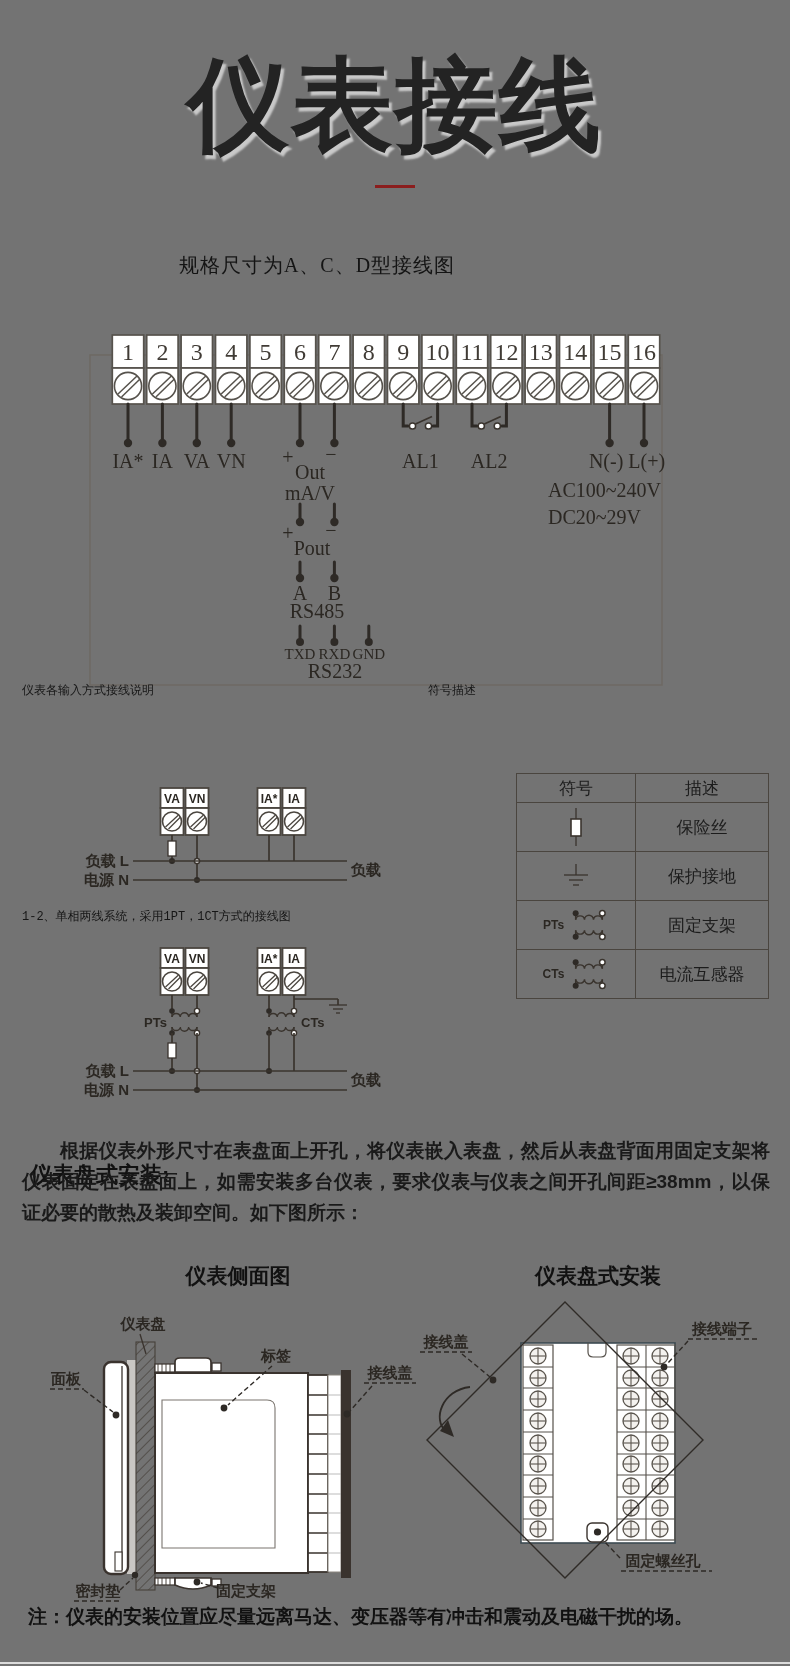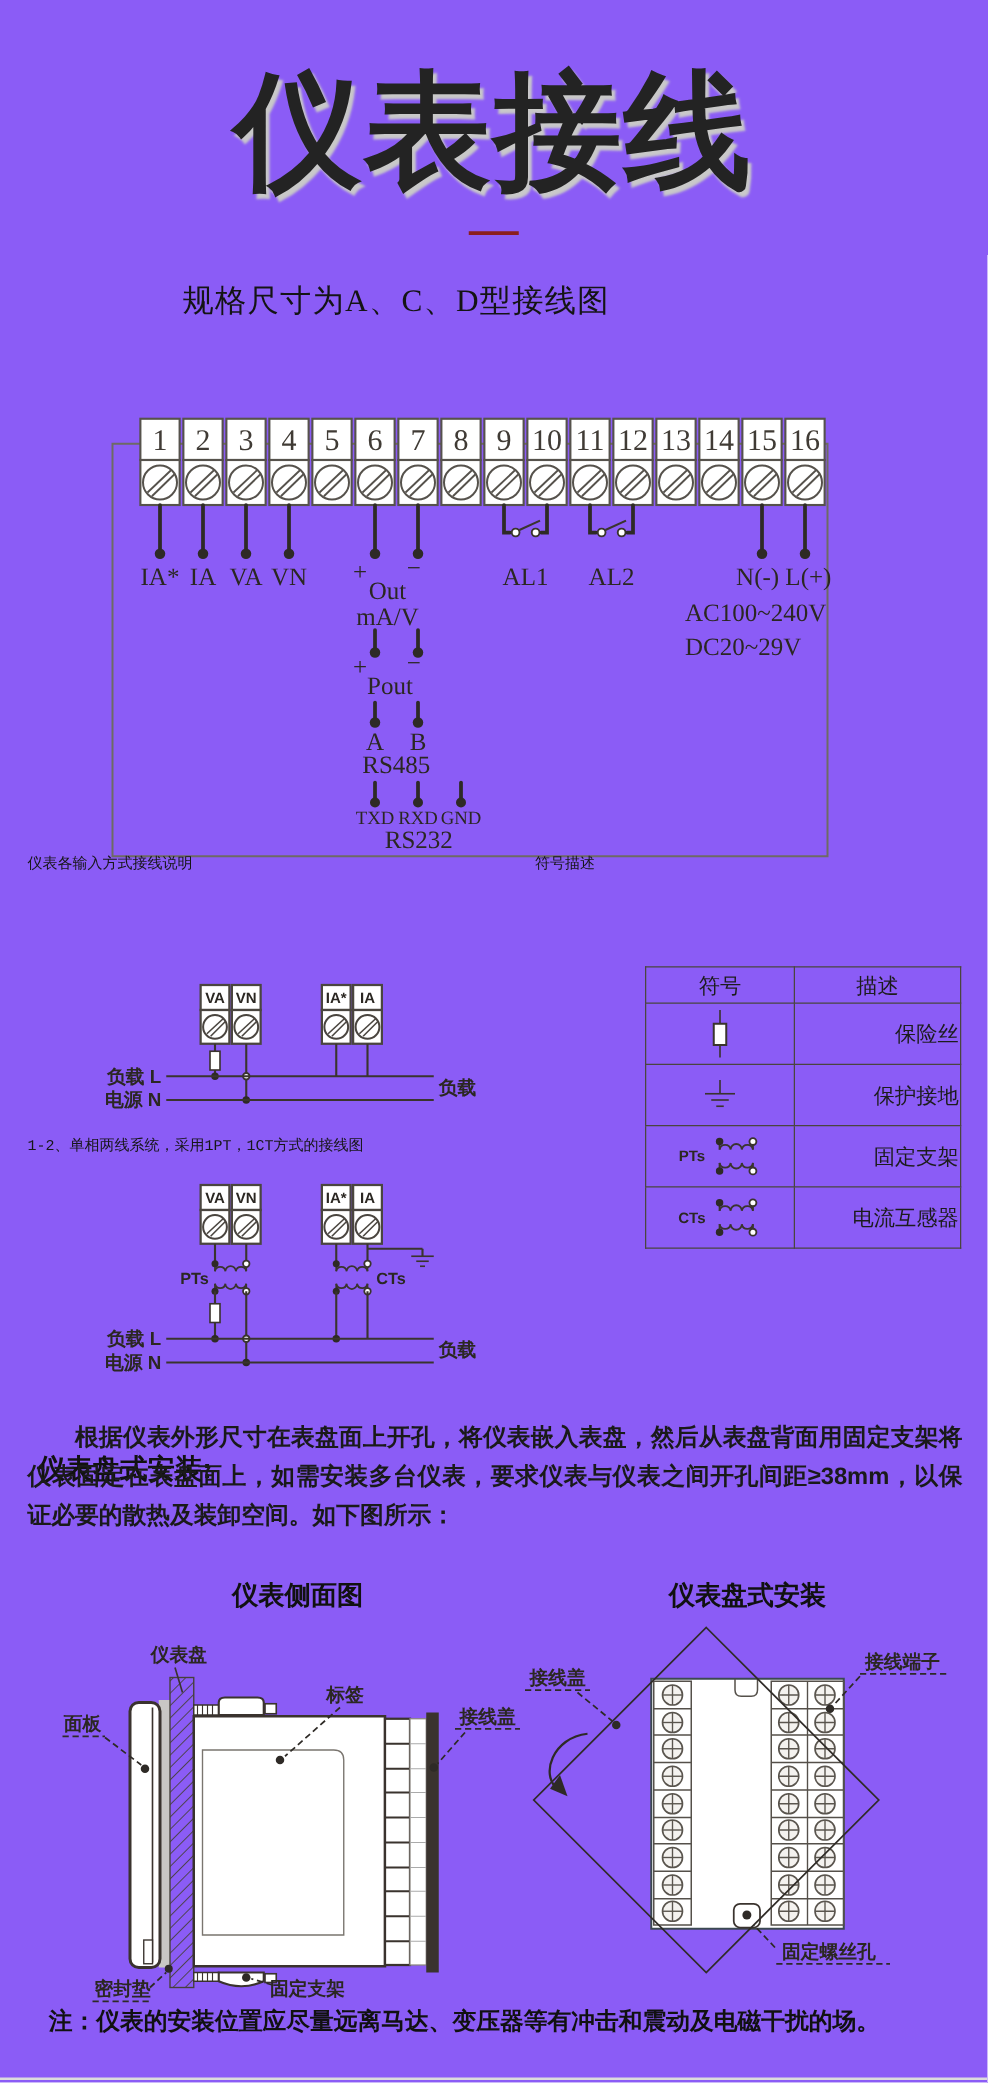--- a/index.html
+++ b/index.html
@@ -1,38 +1,38 @@
 <!DOCTYPE html>
 <html><head>
 <meta charset="utf-8">
 <style>
   html,body{margin:0;padding:0;background:#fff;}
-  .page{position:relative;width:790px;height:1666px;background:#8b5cf6;overflow:hidden;
+  .page{position:relative;width:790px;height:1666px;background:#737373;overflow:hidden;
         font-family:"Liberation Sans","DejaVu Sans",sans-serif;color:#222;}
   .abs{position:absolute;}
   .page-title{left:0;top:52px;width:790px;text-align:center;font-size:102px;font-weight:bold;
               color:#232323;letter-spacing:2px;line-height:1.05;text-shadow:3px 4px 2px #c9c9c9;}
   .accent-line{left:375px;top:185px;width:40px;height:3px;}
-  .subtitle{left:0;top:224px;width:634px;text-align:center;font-size:25px;
+  .subtitle{left:0;top:252px;width:634px;text-align:center;font-size:20px;
             font-family:"Liberation Serif","DejaVu Serif",serif;color:#141414;letter-spacing:1px;}
   .sec-head{font-size:12px;font-family:Liberation Mono, monospace;color:#161616;}
   .install-head{font-size:22px;font-weight:bold;color:#111;}
   .install-body{font-size:19px;font-weight:bold;line-height:1.62;color:#1a1a1a;text-indent:2em;
                 text-align:justify;}
   .fig-title{font-size:21px;font-weight:bold;font-family:"Liberation Serif","DejaVu Serif",serif;
              text-align:center;color:#111;}
   .foot-note{font-size:19px;font-weight:bold;color:#111;}
   .bottom-line{left:0;top:1662px;width:790px;height:2px;background:#dcdcdc;}
 
   
   table.symtab{border-collapse:collapse;margin-top:11px;}
   table.symtab td,table.symtab th{border:1.4px solid #4a453f;text-align:center;vertical-align:middle;
       font-family:"Liberation Serif","DejaVu Serif",serif;font-size:17px;color:#1c1c1c;font-weight:normal;}
   table.symtab th{height:26px;}
-  table.symtab td{height:46px;text-align:right;}
+  table.symtab td{height:46px;}
   .c1{width:116px;} .c2{width:130px;}
   .symcell{display:flex;align-items:center;justify-content:center;gap:5px;}
   .ptct{font-family:"Liberation Sans","DejaVu Sans",sans-serif;font-weight:bold;font-size:12px;color:#2b2722;}
 
   
   svg{overflow:visible;}
   .frame{fill:none;stroke:#6e6a64;stroke-width:1.6;}
   .wire{stroke:#2e2a26;stroke-width:3;fill:none;stroke-linecap:round;}
   .wire2{stroke:#3a342e;stroke-width:1.7;fill:none;}
   .thn{stroke:#3a332e;stroke-width:1.3;fill:none;}
@@ -505,16 +505,16 @@
       <line class="dash" x1="268" y1="51" x2="247" y2="74"></line>
       <circle class="dot" cx="244" cy="77" r="3.4"></circle>
     </g>
     <g>
       <text class="clbl" x="243" y="276">固定螺丝孔</text>
       <line class="dash" x1="201" y1="281" x2="292" y2="281"></line>
       <line class="dash" x1="200" y1="268" x2="183" y2="250"></line>
     </g>
   </svg>
 
-  <div class="abs foot-note" style="left:39px;top:1604px;width:748px;">注：仪表的安装位置应尽量远离马达、变压器等有冲击和震动及电磁干扰的场。</div>
+  <div class="abs foot-note" style="left:28px;top:1604px;width:748px;">注：仪表的安装位置应尽量远离马达、变压器等有冲击和震动及电磁干扰的场。</div>
   <div class="abs bottom-line"></div>
 
 </div>
 
 </body></html>

